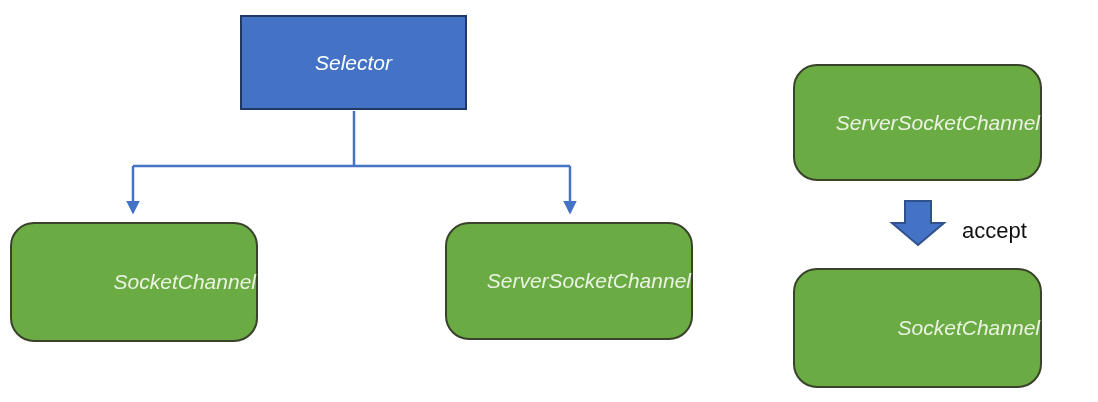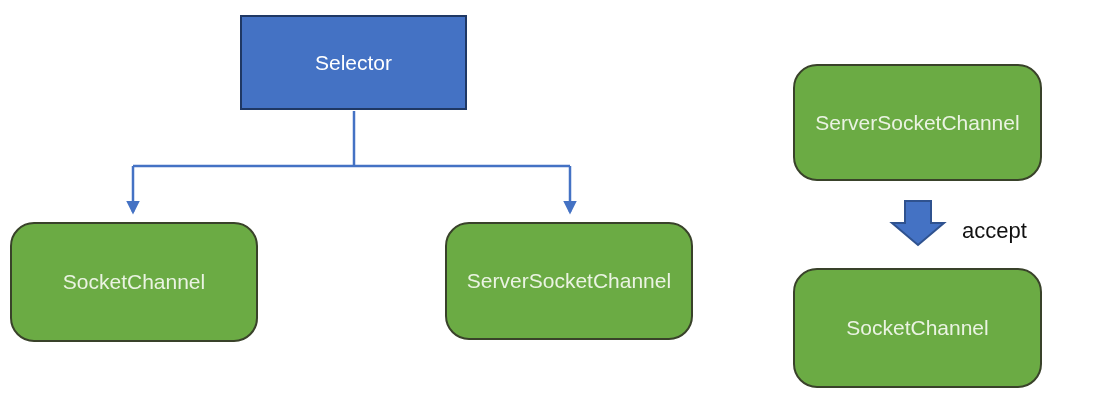--- a/index.html
+++ b/index.html
@@ -22,33 +22,35 @@
   }
   .connector-svg{
     position:absolute;left:0;top:0;width:1098px;height:402px;
     pointer-events:none;
   }
   .node{
     position:absolute;
     display:flex;align-items:center;justify-content:center;
     box-sizing:border-box;
     text-align:center;
+    font-style:italic;
   }
   .node-blue{
     background:var(--blue);
     border:2.5px solid var(--blue-dark);
     color:var(--selector-text);
     font-size:21px;
   }
   .node-green{
     background:var(--green);
     border:2px solid var(--green-dark);
     border-radius:24px;
     color:var(--node-text);
     font-size:21px;
+    justify-content:flex-end;
   }
   #selector-node{left:240px;top:15px;width:227px;height:95px;}
   #socketchannel-node{left:10px;top:222px;width:248px;height:120px;}
   #serversocketchannel-node{left:445px;top:222px;width:248px;height:118px;}
   #right-top-node{left:793px;top:64px;width:249px;height:117px;}
   #right-bottom-node{left:793px;top:268px;width:249px;height:120px;}
   .accept-label{
     position:absolute;left:962px;top:218px;
     font-size:22px;color:var(--label-text);
   }

